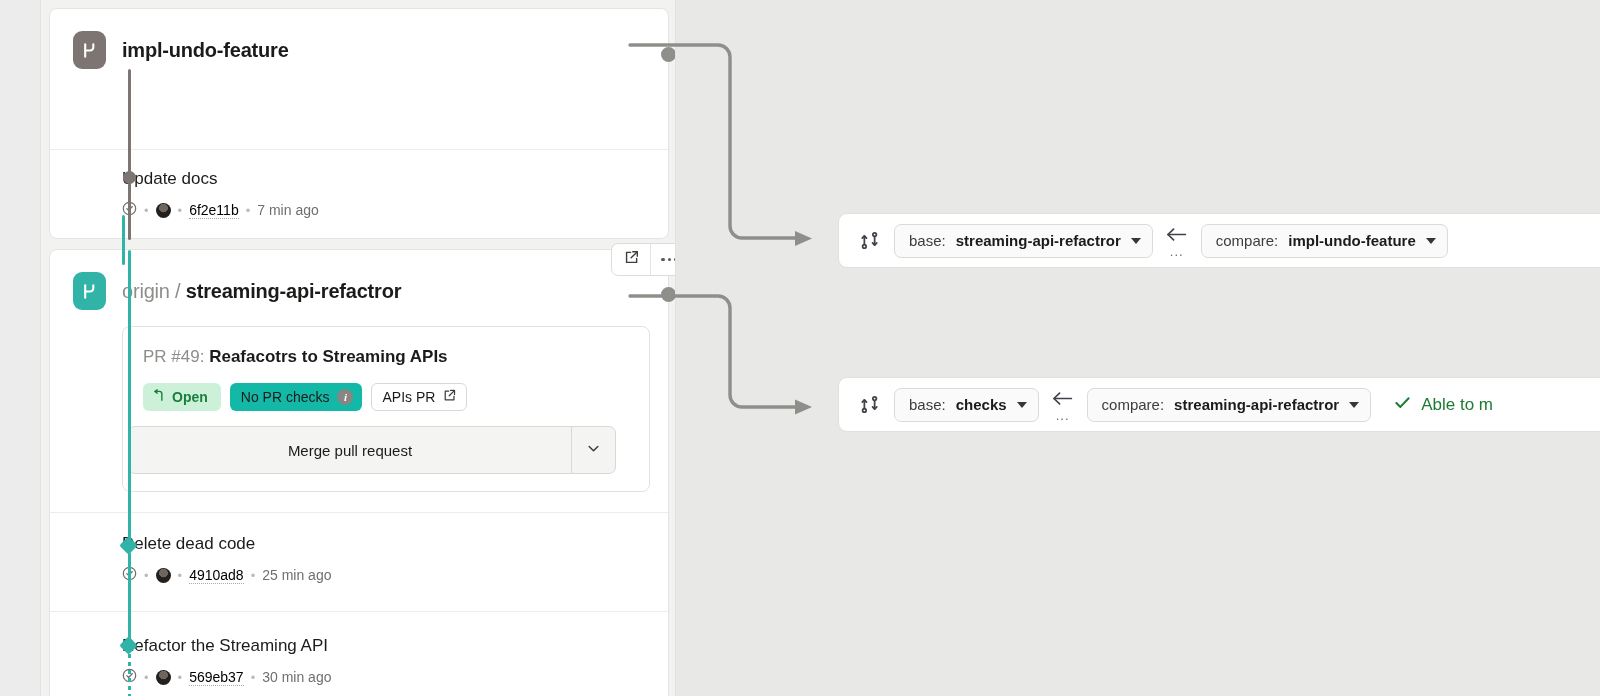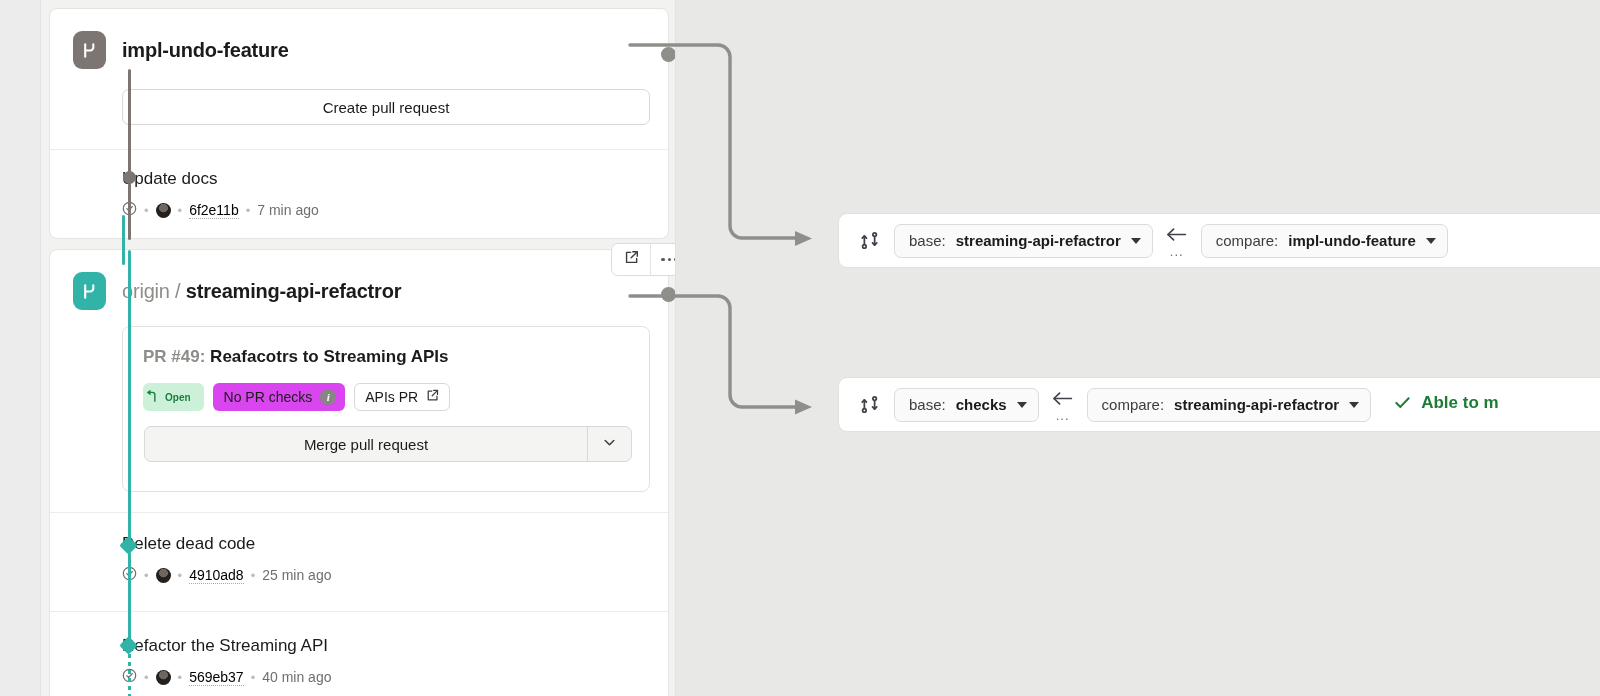--- a/index.html
+++ b/index.html
@@ -127,55 +127,55 @@
     position: absolute; left: 72px; top: 76px;
     width: 528px; height: 166px;
     background: #fff;
     border: 1px solid #e1e1de;
     border-radius: 8px;
   }
   .pr-title {
     position: absolute; left: 20px; top: 20px;
     font-size: 17px; font-weight: bold; color: #1b1b1a; white-space: nowrap;
   }
-  .pr-title .pr-num { color: #8d8d8a; font-weight: bold; }
+  .pr-title .pr-num { color: #8d8d8a; font-weight: normal; }
 
   .pr-badges {
     position: absolute; left: 20px; top: 56px;
     display: flex; align-items: center; gap: 9px;
   }
   .badge-open {
-    height: 28px; padding: 0 13px 0 2px;
+    height: 28px; padding: 0 13px 0 9px;
     background: #cdf0d8; border-radius: 6px;
     display: flex; align-items: center; gap: 7px;
-    font-size: 10px; font-weight: 600; color: #1a7f3c;
+    font-size: 14px; font-weight: 600; color: #1a7f3c;
   }
   .badge-checks {
     height: 28px; padding: 0 9px 0 11px;
-    background: #d946ef; border-radius: 6px;
+    background: #14b8a6; border-radius: 6px;
     display: flex; align-items: center; gap: 8px;
     font-size: 14px; color: #1b1b1a;
   }
   .info-dot {
     width: 16px; height: 16px; border-radius: 50%;
     background: #868683; color: #fff;
     font-size: 11px; font-weight: bold; font-style: italic;
     font-family: "Liberation Serif", serif;
     display: flex; align-items: center; justify-content: center;
   }
   .badge-viewpr {
     height: 28px; padding: 0 10px;
     background: #fff; border: 1px solid #d8d8d5; border-radius: 6px;
     display: flex; align-items: center; gap: 8px;
     font-size: 14px; color: #1b1b1a; cursor: pointer;
   }
 
   .merge-group {
-    position: absolute; left: 21px; top: 99px;
-    width: 488px; height: 36px;
+    position: absolute; left: 5px; top: 99px;
+    width: 488px; height: 48px;
     display: flex;
     border: 1px solid #d8d8d5; border-radius: 7px;
     background: #f4f4f2; overflow: hidden;
   }
   .merge-main {
     flex: 1; display: flex; align-items: center; justify-content: center;
     font-size: 15px; color: #1b1b1a; cursor: pointer;
   }
   .merge-caret {
     width: 44px; border-left: 1px solid #d8d8d5;
@@ -223,23 +223,23 @@
     width: 0; height: 0;
     border-left: 5px solid transparent; border-right: 5px solid transparent;
     border-top: 6px solid #36363a;
   }
   .arrow-stack {
     width: 48px; display: flex; flex-direction: column;
     align-items: center; justify-content: center; gap: 1px;
   }
   .arrow-stack .ell { font-size: 13px; color: #6b6b68; line-height: 8px; letter-spacing: 1px; }
   .mergeable {
-    display: flex; gap: 9px;
+    display: flex; align-items: center; gap: 9px;
     margin-left: 22px;
-    font-size: 17px; font-weight: bold; color: #1f7a33; white-space: nowrap;
+    font-size: 17px; font-weight: normal; color: #1f7a33; white-space: nowrap;
   }
 
   
   .connectors { position: absolute; left: 0; top: 0; width: 1600px; height: 696px; pointer-events: none; }
 </style>
 </head>
 <body>
 
 <div id="root">
 
@@ -257,21 +257,20 @@
               <path d="M11.3 2.2 v3.2 a3.1 3.1 0 0 1 -3.1 3.1 H3.4"></path>
             </g>
           </svg>
         </div>
         <div class="branch-title">
           <span>impl-undo-feature</span>
         </div>
         <div class="edge-dot" style="right:-8px; top:38px;"></div>
       </div>
 
-      <div class="btn-wide" id="create-pr-btn">Create pull request</div>
 
       <div style="position:absolute;left:0;top:140px;width:618px;border-top:1px solid #edeceb;"></div>
 
       <div class="commit" style="top:152px;height:78px;">
         <div class="commit-msg" style="top:8px;">Update docs</div>
         <div class="commit-meta" style="top:40px;">
           <span>
             <svg width="15" height="15" viewBox="0 0 16 16">
               <circle cx="8" cy="8" r="6.6" fill="none" stroke="#6f6f6c" stroke-width="1.3"></circle>
               <path d="M5.1 8.1 L7.1 10.1 L11 5.9" fill="none" stroke="#6f6f6c" stroke-width="1.3" stroke-linecap="round" stroke-linejoin="round"></path>
@@ -391,21 +390,21 @@
             <svg width="15" height="15" viewBox="0 0 16 16">
               <circle cx="8" cy="8" r="6.6" fill="none" stroke="#6f6f6c" stroke-width="1.3"></circle>
               <path d="M5.1 8.1 L7.1 10.1 L11 5.9" fill="none" stroke="#6f6f6c" stroke-width="1.3" stroke-linecap="round" stroke-linejoin="round"></path>
             </svg>
           </span>
           <span class="meta-sep">•</span>
           <span class="avatar"></span>
           <span class="meta-sep">•</span>
           <span class="sha">569eb37</span>
           <span class="meta-sep">•</span>
-          <span>40 min ago</span>
+          <span>30 min ago</span>
         </div>
       </div>
 
       <div class="rail teal" style="top:0px;height:290px;"></div>
       <div class="rail-diamond" style="left:72px;top:289px;"></div>
       <div class="rail teal" style="top:302px;height:88px;"></div>
       <div class="rail-diamond" style="left:72px;top:389px;"></div>
       <div class="rail-dotted" style="top:404px;height:66px;"></div>
     </div>
 

